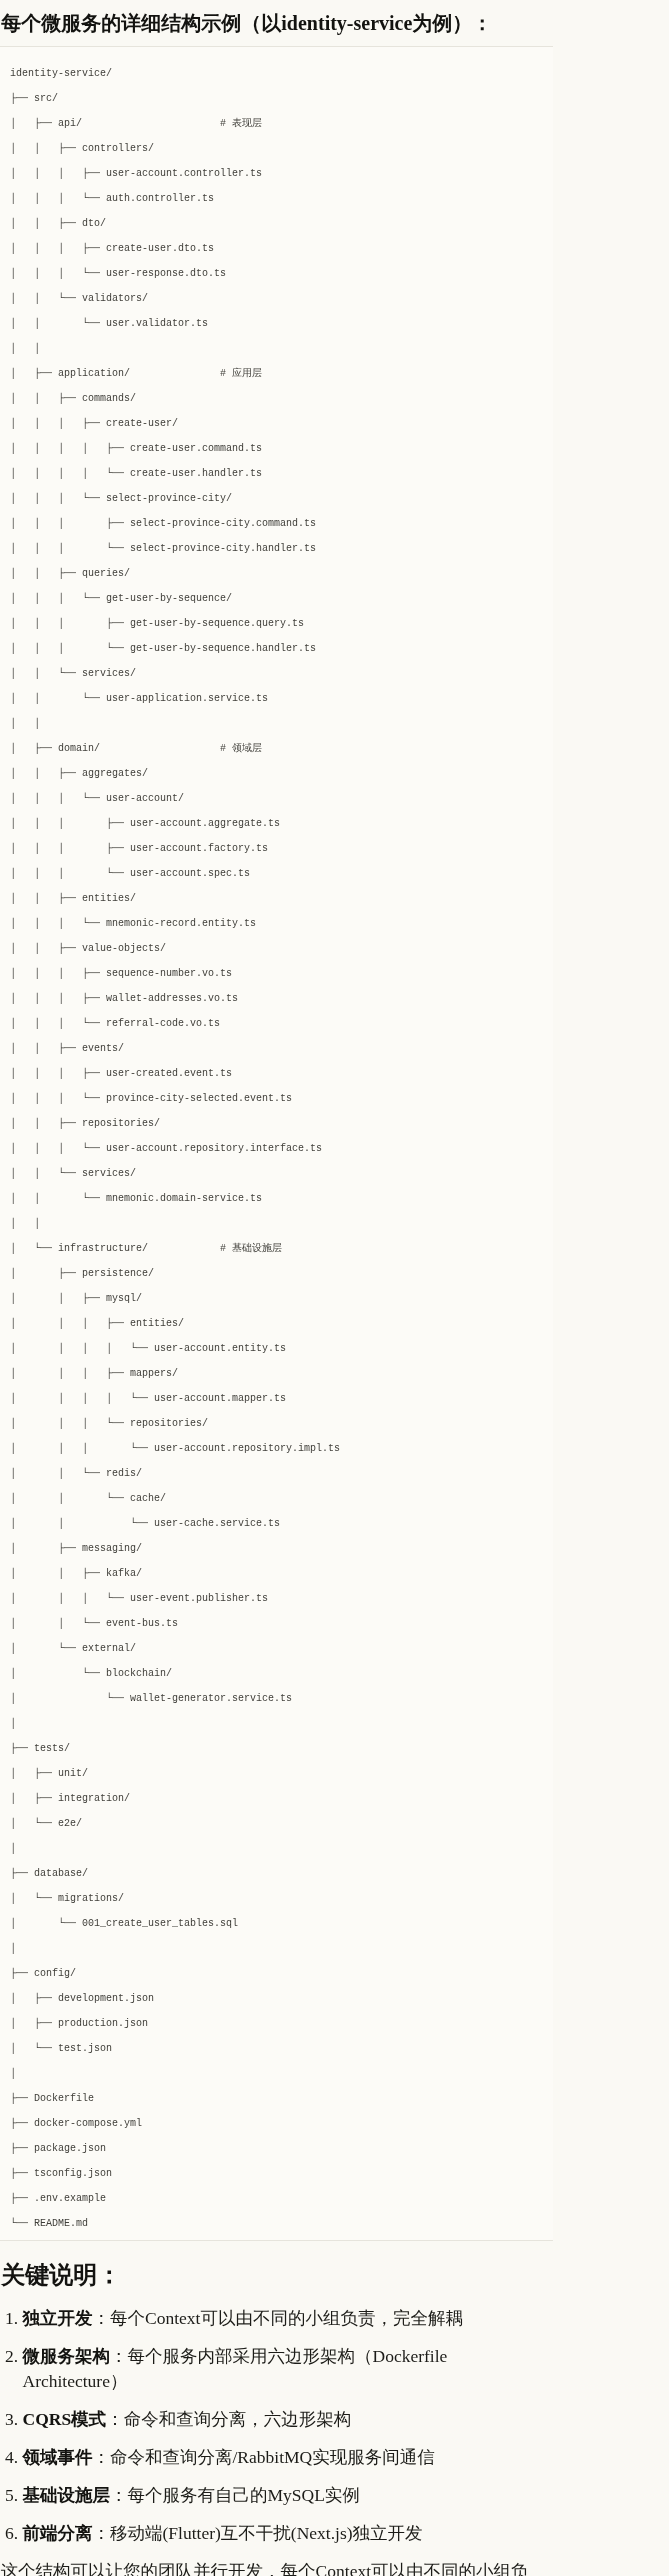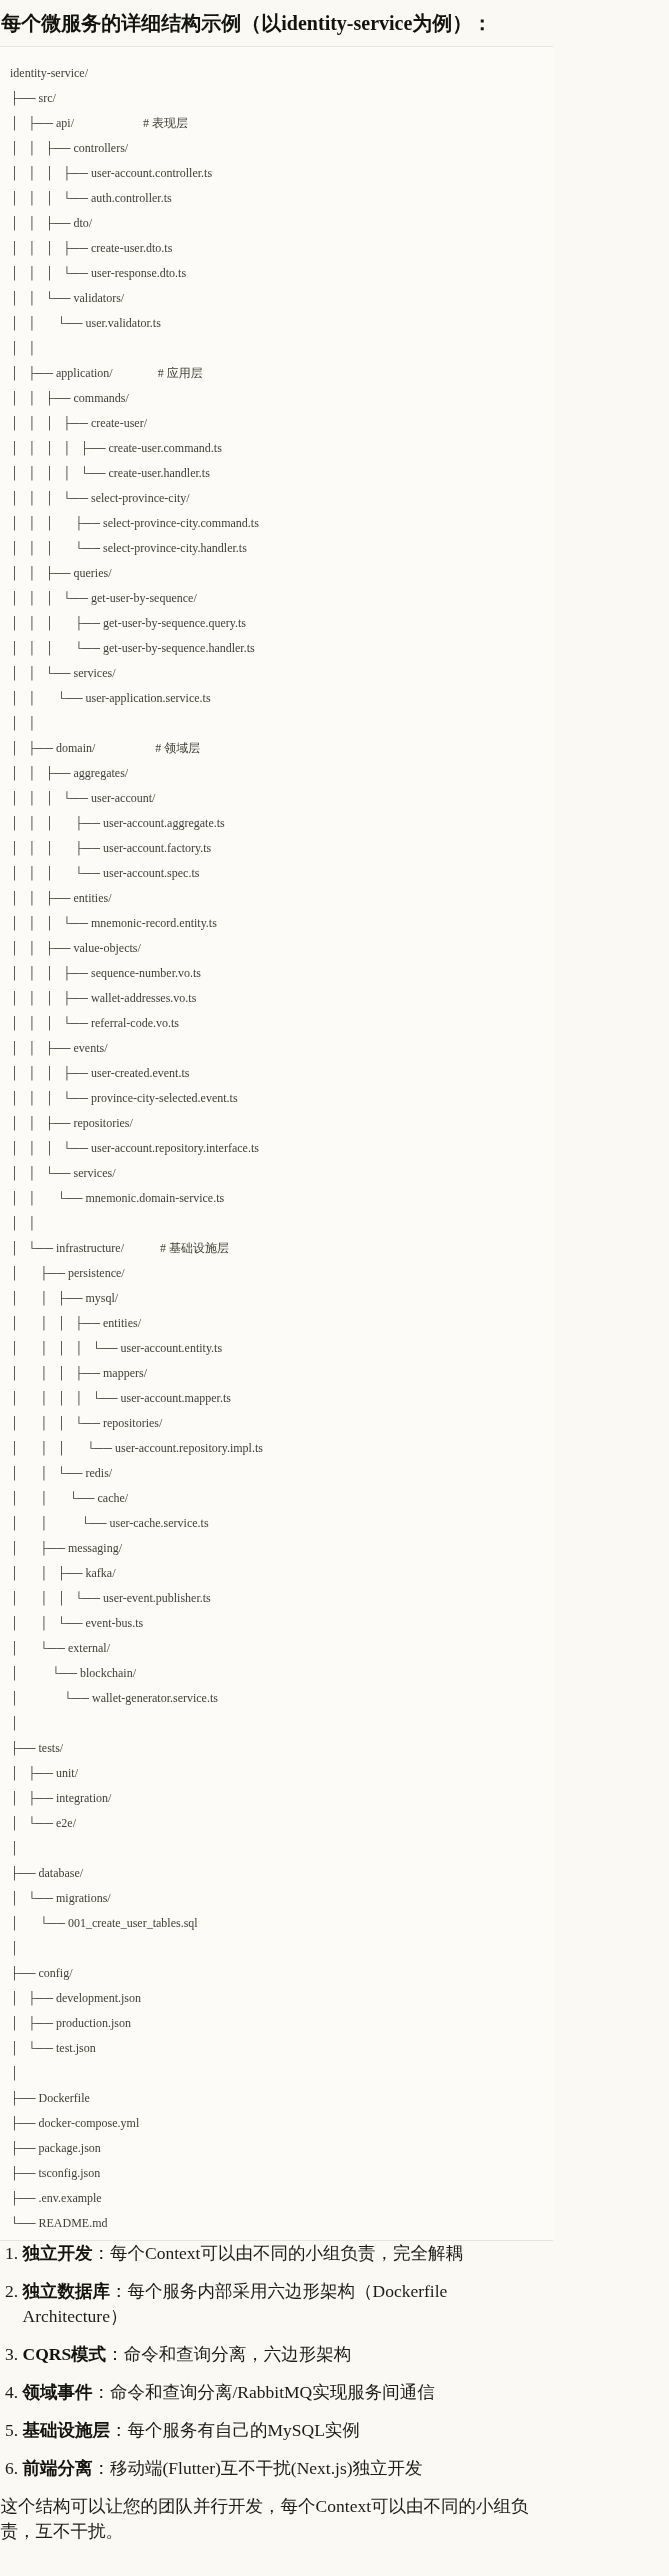--- a/index.html
+++ b/index.html
@@ -21,22 +21,22 @@
 
   .code-block {
     margin: 10px 0 0 0;
     background: #fcfbf7;
     border-top: 0.6px solid #e6e4dc;
     border-bottom: 0.6px solid #e6e4dc;
   }
   .code-block pre {
     margin: 0;
     padding: 13.8px 10px 3.8px 10px;
-    font-family: Liberation Serif, serif;
-    font-size: 12px;
+    font-family: Liberation Mono, monospace;
+    font-size: 10px;
     line-height: 25px;
     color: #3f3e39;
     white-space: pre;
   }
 
   .notes-heading {
     margin: 19px 0 16.3px 1.3px;
     font-size: 24px;
     line-height: 1.25;
     font-weight: bold;
@@ -150,24 +150,25 @@
 │   └── test.json
 │
 ├── Dockerfile
 ├── docker-compose.yml
 ├── package.json
 ├── tsconfig.json
 ├── .env.example
 └── README.md</pre>
   </div>
 
+  <h2 class="notes-heading">关键说明：</h2>
 
   <ol class="notes-list">
     <li><span class="note-label">独立开发</span><span>：每个Context可以由不同的小组负责，完全解耦</span></li>
-    <li><span class="note-label">独立数据库</span><span>：每个服务内部采用六边形架构（Dockerfile Architecture）</span></li>
+    <li><span class="note-label">微服务架构</span><span>：每个服务内部采用六边形架构（Dockerfile Architecture）</span></li>
     <li><span class="note-label">CQRS模式</span><span>：命令和查询分离，六边形架构</span></li>
     <li><span class="note-label">领域事件</span><span>：命令和查询分离/RabbitMQ实现服务间通信</span></li>
     <li><span class="note-label">基础设施层</span><span>：每个服务有自己的MySQL实例</span></li>
     <li><span class="note-label">前端分离</span><span>：移动端(Flutter)互不干扰(Next.js)独立开发</span></li>
   </ol>
 
   <p class="closing-paragraph">这个结构可以让您的团队并行开发，每个Context可以由不同的小组负责，互不干扰。</p>
 
 </div>
 

